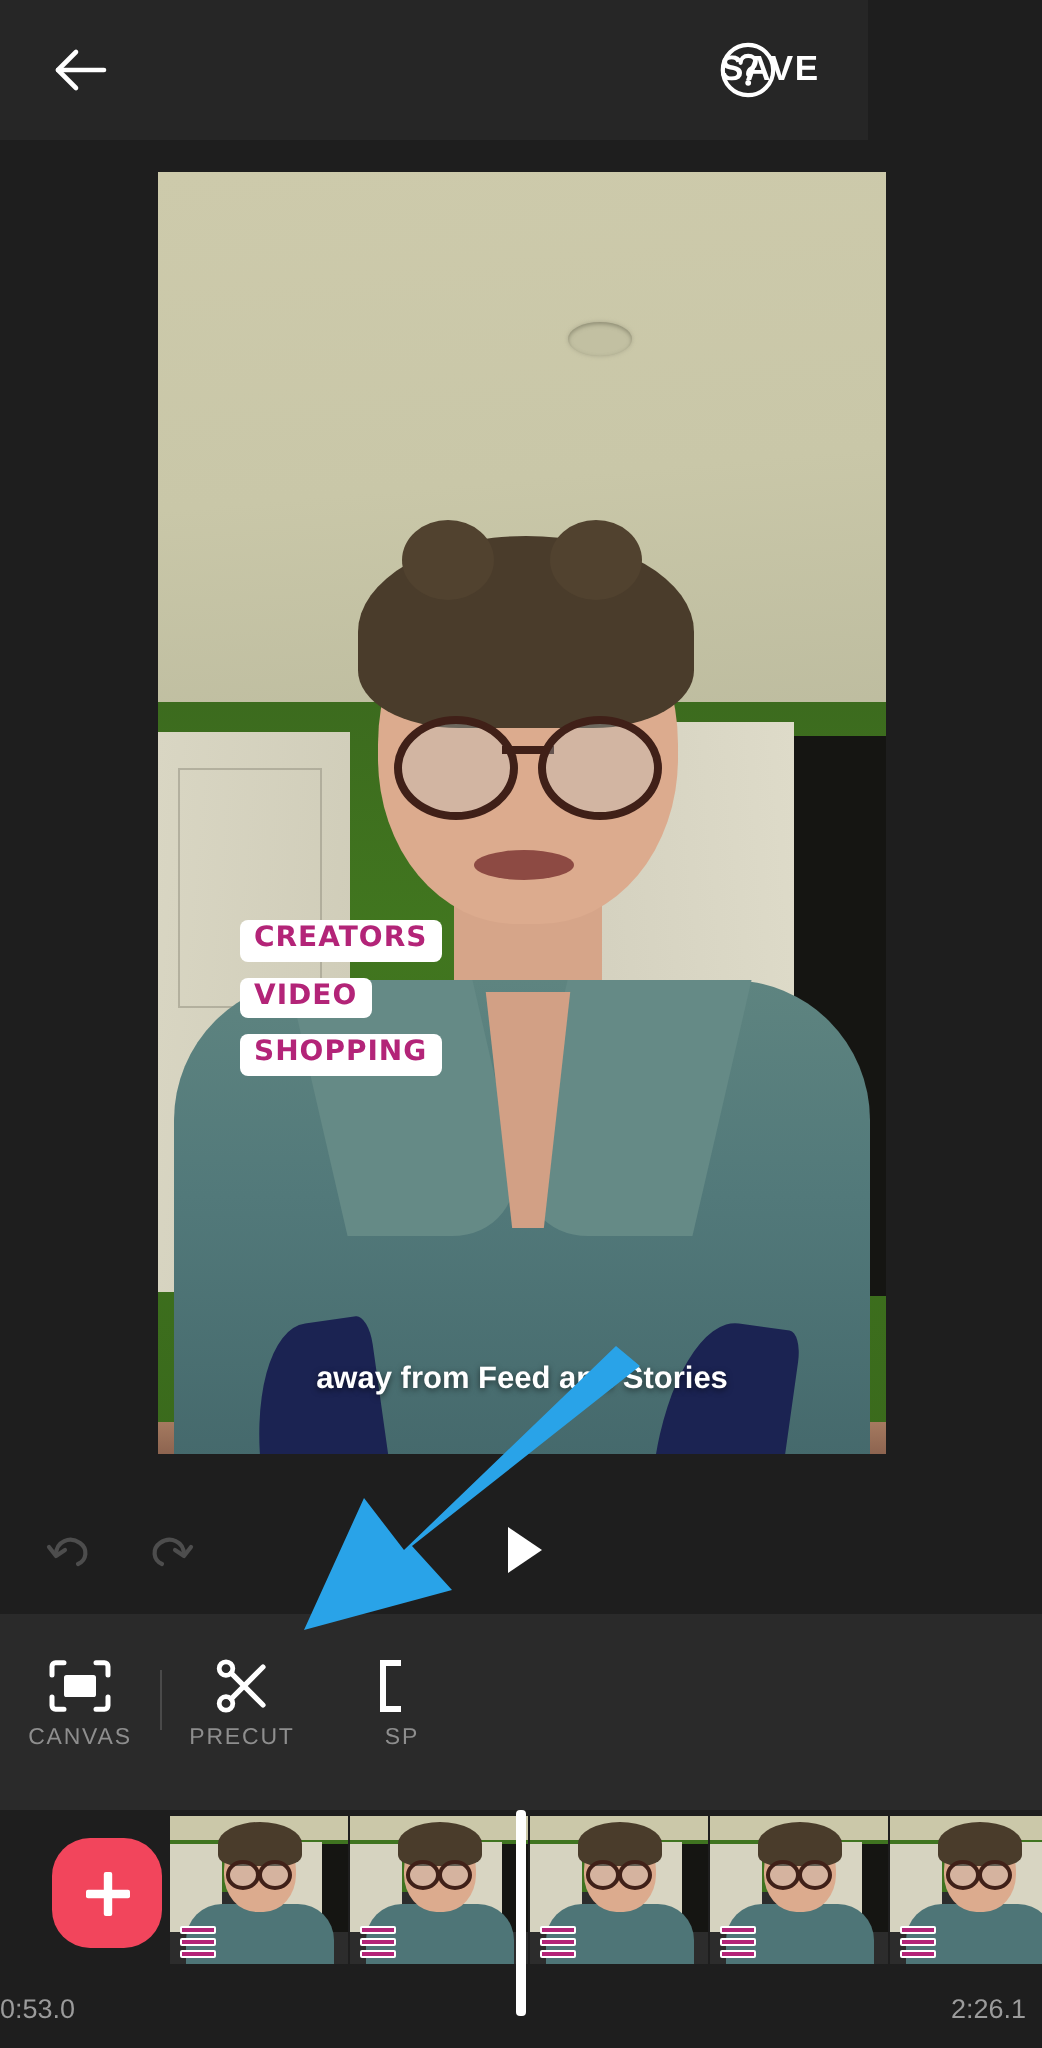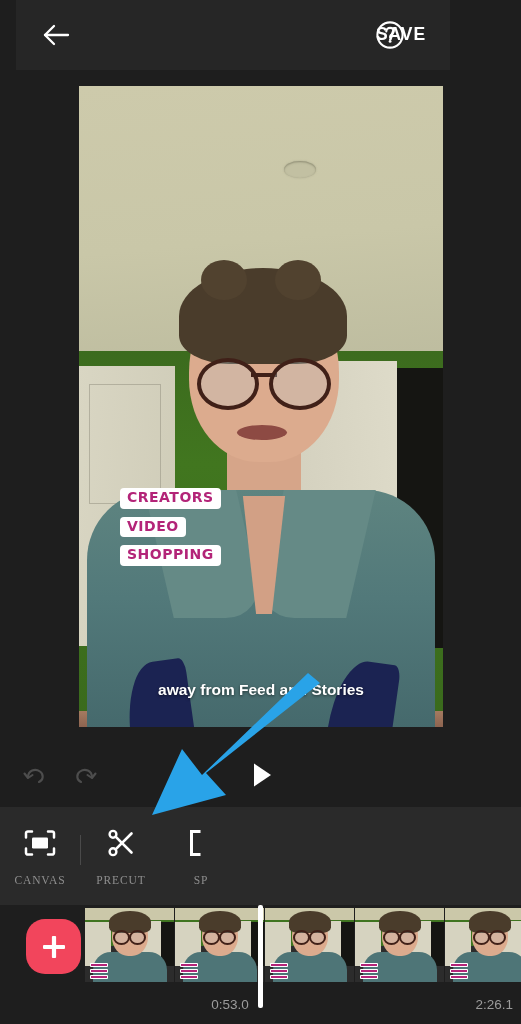--- a/index.html
+++ b/index.html
@@ -18,21 +18,21 @@
     position: relative;
     width: 521px;
     height: 1024px;
     background: #1e1e1e;
     overflow: hidden;
   }
 
   
   #topbar {
     position: absolute;
-    left: 16px; top: 0;
+    left: 0; top: 0;
     width: 434px; height: 70px;
     background: #262626;
   }
   #back-btn {
     position: absolute;
     left: 20px; top: 14px;
     width: 42px; height: 42px;
     display: flex; align-items: center; justify-content: center;
     cursor: pointer;
   }
@@ -176,21 +176,21 @@
   }
   .pv-mouth {
     position: absolute; left: 158px; top: 339px;
     width: 50px; height: 15px;
     background: #8d4a43; border-radius: 50%;
   }
 
   
   #kw-list {
     position: absolute; left: 41px; top: 374px;
-    display: flex; flex-direction: column; align-items: flex-start; gap: 8px; margin-top: 28px;
+    display: flex; flex-direction: column; align-items: flex-start; gap: 8px;
   }
   .kw-chip {
     background: #ffffff;
     color: #b32478;
     font-size: 14px;
     font-weight: bold;
     letter-spacing: 0.5px;
     padding: 2px 7px 3px 7px;
     border-radius: 4px;
     line-height: 1.12;
@@ -261,25 +261,24 @@
     width: 80px; height: 88px;
     border: 4px solid #2196f3;
     box-sizing: border-box;
   }
   .tool-icon {
     width: 40px; height: 40px;
     display: flex; align-items: center; justify-content: center;
     position: relative;
   }
   .tool-label {
-    margin-top: 11px;
     font-size: 11.5px;
     color: #8e8e8e;
     letter-spacing: 0.9px;
-    font-family: Liberation Serif, serif;
+    font-family: Liberation Sans, sans-serif;
   }
   .tool-divider {
     flex: 0 0 1px;
     width: 1px;
     height: 30px;
     margin-top: 28px;
     background: #4a4a4a;
   }
 
   
@@ -334,21 +333,21 @@
     width: 5px; height: 103px;
     background: #ffffff;
     border-radius: 2px;
     z-index: 6;
     cursor: ew-resize;
   }
   #time-current {
     position: absolute;
     left: 0; top: 92px;
     width: 460px;
-    text-align: center;
+    text-align: left;
     color: #9b9b9b;
     font-size: 13.5px;
   }
   #time-total {
     position: absolute;
     right: 8px; top: 92px;
     color: #9b9b9b;
     font-size: 13.5px;
   }
 

